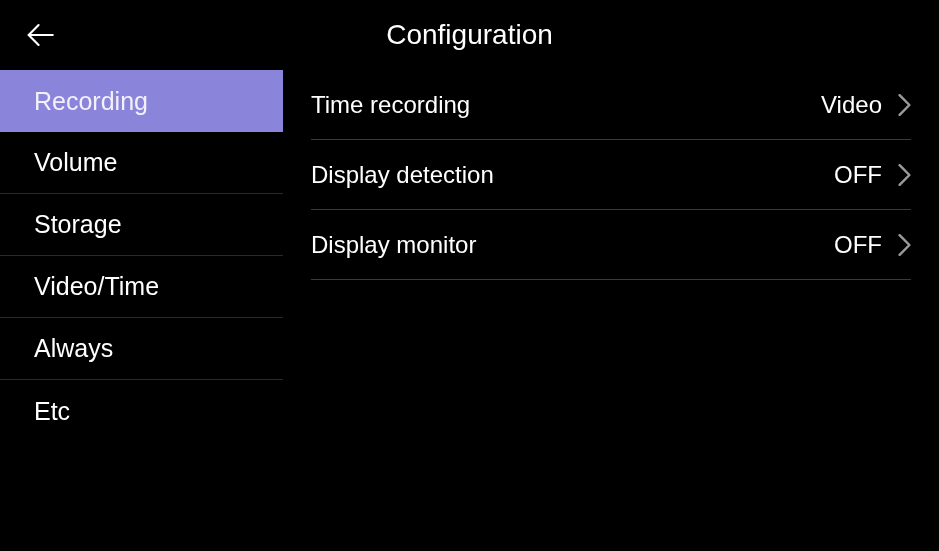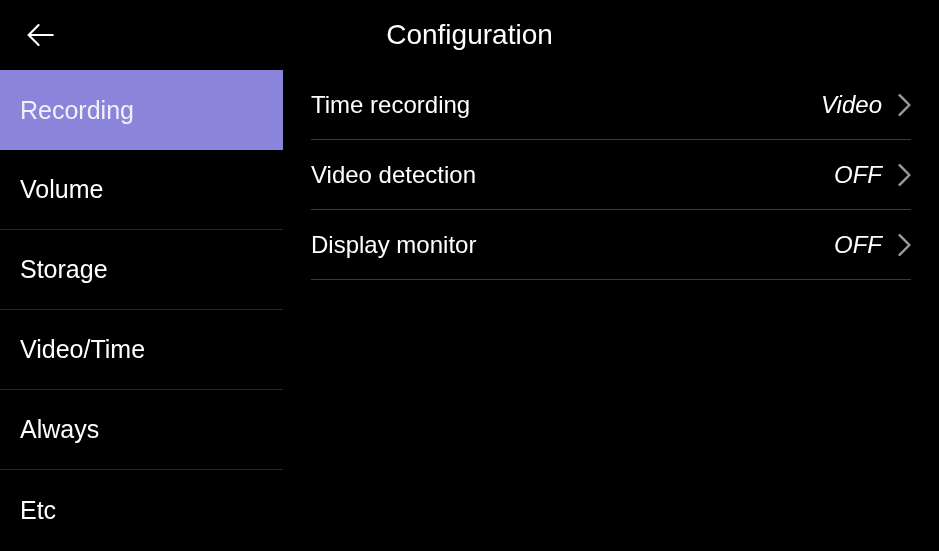--- a/index.html
+++ b/index.html
@@ -43,22 +43,22 @@
     .content {
       display: flex;
       height: calc(100% - 70px);
     }
     .sidebar {
       width: 283px;
       display: flex;
       flex-direction: column;
     }
     .sidebar-item {
-      padding: 0 20px;
-      height: 80px;
+      padding: 0 34px;
+      height: 62px;
       display: flex;
       align-items: center;
       font-size: 25px;
       font-weight: 400;
       cursor: pointer;
       border-bottom: 1px solid #2a2a2a;
     }
     .sidebar-item:first-child {
       border-bottom: none;
     }
@@ -87,21 +87,20 @@
       font-weight: 400;
     }
     .setting-value-wrap {
       display: flex;
       align-items: center;
       gap: 16px;
     }
     .setting-value {
       font-size: 24px;
       font-weight: 400;
-      font-style: italic;
     }
     .chevron {
       display: flex;
       align-items: center;
       justify-content: center;
     }
   </style>
 </head>
 <body>
 
@@ -144,21 +143,21 @@
         <span class="setting-value">Video</span>
         <span class="chevron">
           <svg width="13" height="22" viewBox="0 0 10 18" fill="none" stroke="#9a9a9a" stroke-width="2" stroke-linecap="round" stroke-linejoin="round">
             <polyline points="1 1 9 9 1 17"></polyline>
           </svg>
         </span>
       </div>
     </div>
 
     <div class="setting-row">
-      <span class="setting-label">Video detection</span>
+      <span class="setting-label">Display detection</span>
       <div class="setting-value-wrap">
         <span class="setting-value">OFF</span>
         <span class="chevron">
           <svg width="13" height="22" viewBox="0 0 10 18" fill="none" stroke="#9a9a9a" stroke-width="2" stroke-linecap="round" stroke-linejoin="round">
             <polyline points="1 1 9 9 1 17"></polyline>
           </svg>
         </span>
       </div>
     </div>
 

